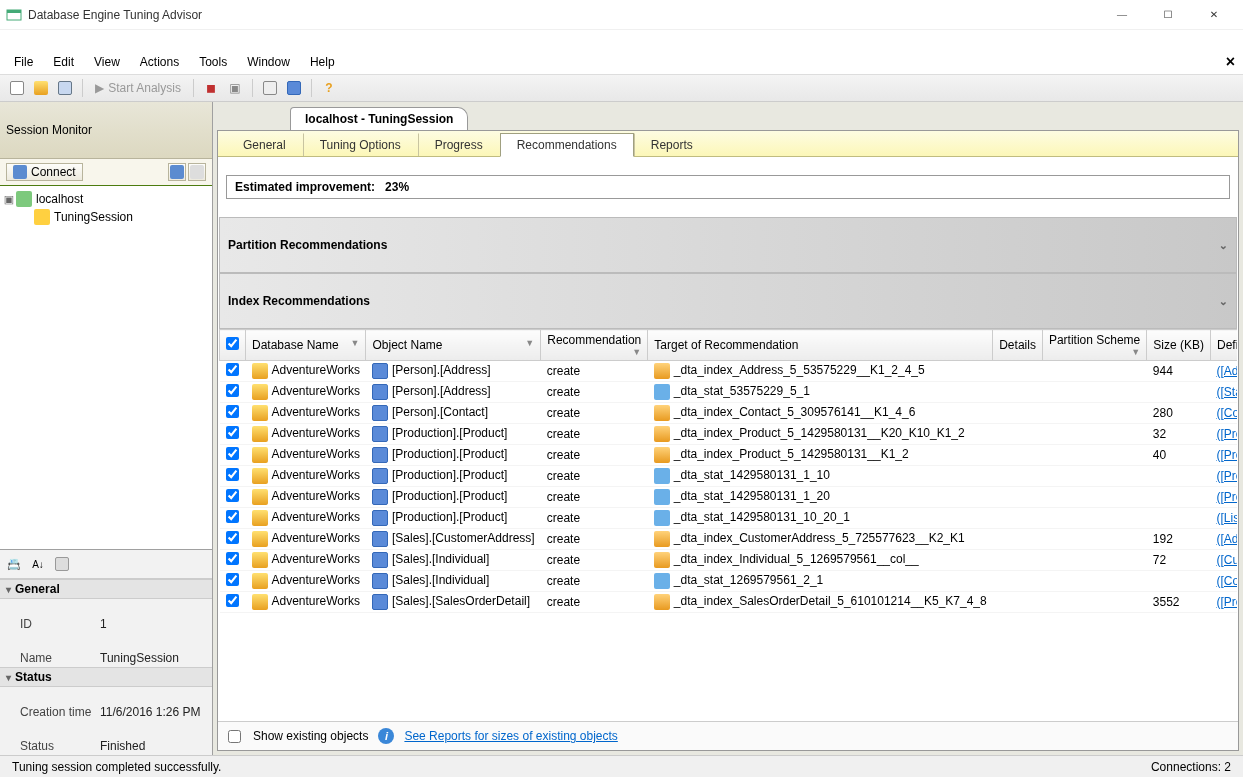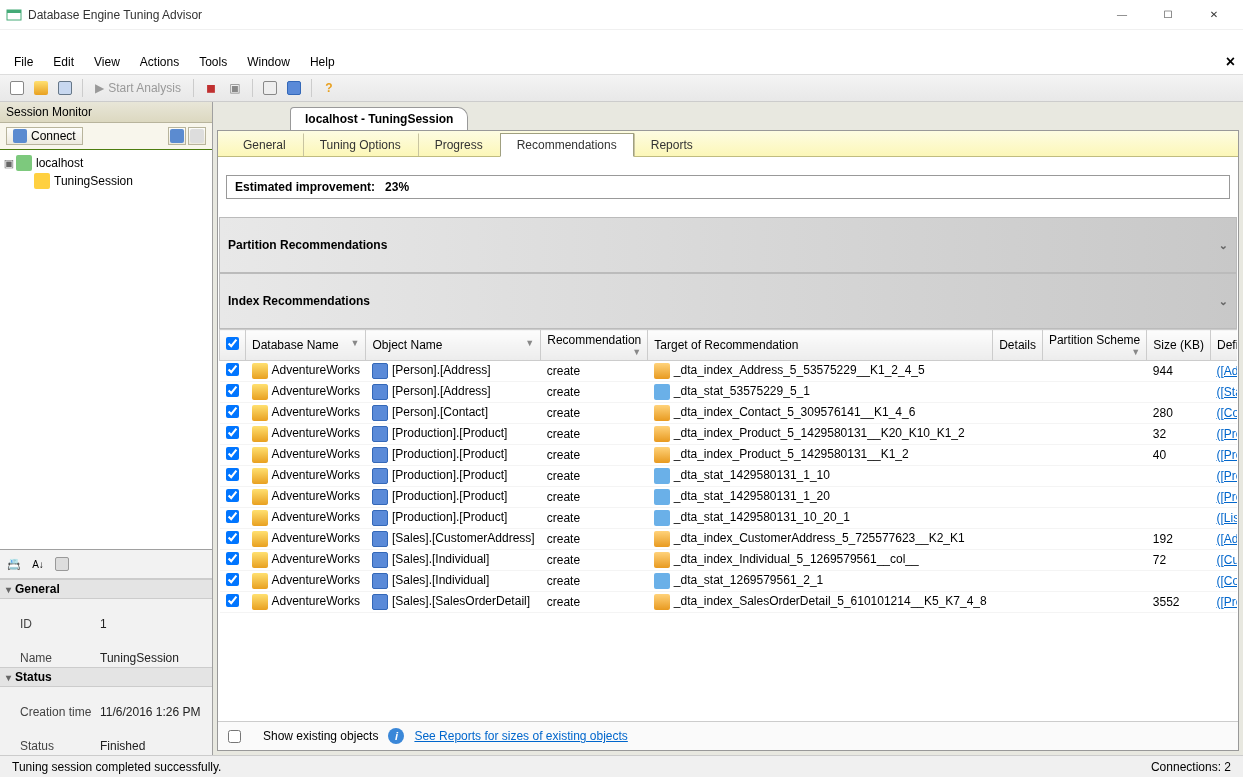--- a/index.html
+++ b/index.html
@@ -19,21 +19,21 @@
 
 .toolbar { height: 28px; display: flex; align-items: center; padding: 2px 6px; background: linear-gradient(#f4f4f4,#e8e8e8); border-bottom: 1px solid #ccc; border-top: 1px solid #ddd; gap: 2px; }
 .toolbar .tbtn { width: 22px; height: 22px; display: flex; align-items: center; justify-content: center; cursor: pointer; border: 1px solid transparent; }
 .toolbar .sep { width: 1px; height: 18px; background: #ccc; margin: 0 4px; }
 .toolbar .start-analysis { color: #999; display: flex; align-items: center; gap: 4px; padding: 0 6px; }
 
 .main { flex: 1; display: flex; min-height: 0; }
 
 
 .sidebar { width: 213px; display: flex; flex-direction: column; border-right: 1px solid #a0a0a0; background: #f2f2f2;}
-.sidebar-header { background: linear-gradient(#e8e6d8,#dcd8c0); padding: 3px 6px; font-size: 12px; border-bottom: 1px solid #b8b49c;}
+.sidebar-header { background: linear-gradient(#e8e6d8,#dcd8c0); padding: 21px 6px; font-size: 12px; border-bottom: 1px solid #b8b49c;}
 .connect-bar { display: flex; padding: 4px 6px; gap: 2px; border-bottom: 1px solid #4d7c0f; background: #f8f6ec;}
 .connect-bar .btn-connect { display:flex; align-items:center; gap:4px; border:1px solid #b8b49c; padding:1px 6px; background:linear-gradient(#fdfdfa,#edeade); cursor:pointer;}
 .connect-bar .sbtn { width:18px; height:18px; border:1px solid #b8b49c; display:flex; align-items:center; justify-content:center; background:linear-gradient(#fdfdfa,#edeade); cursor:pointer;}
 .tree { flex:1; background:#fff; padding:4px 2px; overflow:auto; }
 .tree-node { display:flex; align-items:center; padding:1px 0; cursor:pointer;}
 .tree-node .expander { width:14px; text-align:center; color:#666; font-size:11px;}
 .tree-node .ticon { width:16px; height:16px; margin-right:4px;}
 .tree-child { padding-left:32px; display:flex; align-items:center;}
 
 
@@ -386,21 +386,21 @@
                 <td><span class="tgticon sq sq-idx"></span>_dta_index_SalesOrderDetail_5_610101214__K5_K7_4_8</td>
                 <td></td>
                 <td></td>
                 <td>3552</td>
                 <td><a class="deflink">([ProductID</a></td>
               </tr>
             </tbody>
           </table>
       </div>
       <div class="bottom-bar">
-        <label style="display:flex;align-items:center;gap:22px;cursor:pointer">
+        <label style="display:flex;align-items:center;gap:12px;cursor:pointer">
           <input type="checkbox" style="">
           <span>Show existing objects</span>
         </label>
         <span class="info-icon">i</span>
         <a class="reportlink">See Reports for sizes of existing objects</a>
       </div>
     </div>
   </div>
 </div>
 

